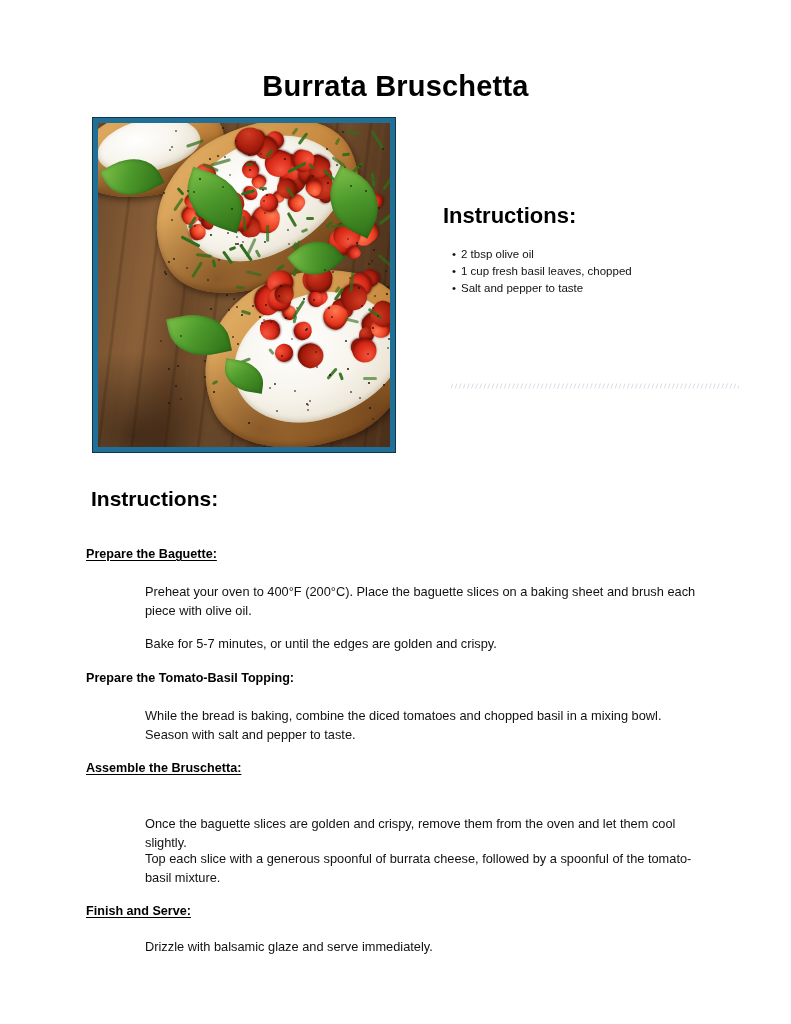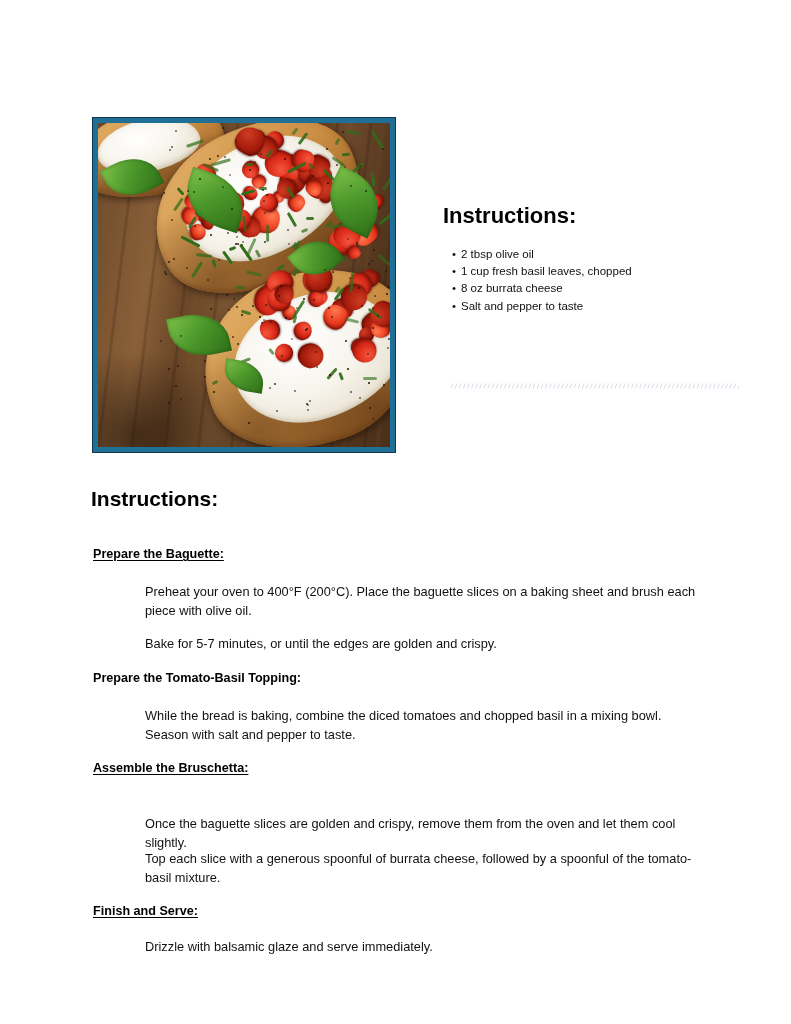--- a/index.html
+++ b/index.html
@@ -191,21 +191,21 @@
   .instructions-heading {
     position: absolute;
     left: 91px;
     top: 487px;
     font-size: 21px;
     font-weight: bold;
   }
 
   .sec-head {
     position: absolute;
-    left: 93px;
+    left: 86px;
     font-size: 12.6px;
     font-weight: bold;
     color: #000;
   }
   .sec-head.underlined {
     text-decoration: underline;
     text-underline-offset: 2px;
   }
   .body-par {
     position: absolute;
@@ -214,20 +214,21 @@
     font-size: 12.8px;
     line-height: 18.6px;
     color: #111;
   }
 </style>
 </head>
 <body>
 
 <div class="page">
 
+  <div class="doc-title">Burrata Bruschetta</div>
 
   <div class="photo-frame">
     <div class="photo">
       <div class="wood-grain"></div>
       <div class="wood-dark-edge"></div>
       <div id="food-layer">
           <div class="slice" style="left: -22px; top: -14px; width: 150px; height: 86px; transform: rotate(-12deg);">
             <div class="crust-char"></div>
             <div class="cheese" style="left: 22px; top: 10px; width: 104px; height: 52px;"></div>
           </div>
@@ -522,21 +523,20 @@
           <div class="pepper" style="left: 77.0653px; top: 7.34111px; width: 2px; height: 2px; opacity: 0.65;"></div>
           <div class="pepper" style="left: 87.9497px; top: 144.43px; width: 2px; height: 2px; opacity: 0.62;"></div>
         </div>
     </div>
   </div>
 
   <div class="ingredients-heading">Instructions:</div>
   <ul class="ingredients-list" id="ingredients-list">
       <li><span class="ing-bullet">•</span><span>2 tbsp olive oil</span></li>
       <li><span class="ing-bullet">•</span><span>1 cup fresh basil leaves, chopped</span></li>
-      <li><span class="ing-bullet">•</span><span>8 oz burrata cheese</span></li>
       <li><span class="ing-bullet">•</span><span>Salt and pepper to taste</span></li>
     </ul>
 
   <svg class="squiggle" id="squiggle" viewBox="0 0 288 11" preserveAspectRatio="none" xmlns="http://www.w3.org/2000/svg">
       <path d="M0.0 7.5 L1.9 2.5 M4.1 7.5 L6.0 2.5 M8.2 7.5 L10.1 2.5 M12.3 7.5 L14.2 2.5 M16.4 7.5 L18.3 2.5 M20.5 7.5 L22.4 2.5 M24.6 7.5 L26.5 2.5 M28.7 7.5 L30.6 2.5 M32.8 7.5 L34.7 2.5 M36.9 7.5 L38.8 2.5 M41.0 7.5 L42.9 2.5 M45.1 7.5 L47.0 2.5 M49.2 7.5 L51.1 2.5 M53.3 7.5 L55.2 2.5 M57.4 7.5 L59.3 2.5 M61.5 7.5 L63.4 2.5 M65.6 7.5 L67.5 2.5 M69.7 7.5 L71.6 2.5 M73.8 7.5 L75.7 2.5 M77.9 7.5 L79.8 2.5 M82.0 7.5 L83.9 2.5 M86.1 7.5 L88.0 2.5 M90.2 7.5 L92.1 2.5 M94.3 7.5 L96.2 2.5 M98.4 7.5 L100.3 2.5 M102.5 7.5 L104.4 2.5 M106.6 7.5 L108.5 2.5 M110.7 7.5 L112.6 2.5 M114.8 7.5 L116.7 2.5 M118.9 7.5 L120.8 2.5 M123.0 7.5 L124.9 2.5 M127.1 7.5 L129.0 2.5 M131.2 7.5 L133.1 2.5 M135.3 7.5 L137.2 2.5 M139.4 7.5 L141.3 2.5 M143.5 7.5 L145.4 2.5 M147.6 7.5 L149.5 2.5 M151.7 7.5 L153.6 2.5 M155.8 7.5 L157.7 2.5 M159.9 7.5 L161.8 2.5 M164.0 7.5 L165.9 2.5 M168.1 7.5 L170.0 2.5 M172.2 7.5 L174.1 2.5 M176.3 7.5 L178.2 2.5 M180.4 7.5 L182.3 2.5 M184.5 7.5 L186.4 2.5 M188.6 7.5 L190.5 2.5 M192.7 7.5 L194.6 2.5 M196.8 7.5 L198.7 2.5 M200.9 7.5 L202.8 2.5 M205.0 7.5 L206.9 2.5 M209.1 7.5 L211.0 2.5 M213.2 7.5 L215.1 2.5 M217.3 7.5 L219.2 2.5 M221.4 7.5 L223.3 2.5 M225.5 7.5 L227.4 2.5 M229.6 7.5 L231.5 2.5 M233.7 7.5 L235.6 2.5 M237.8 7.5 L239.7 2.5 M241.9 7.5 L243.8 2.5 M246.0 7.5 L247.9 2.5 M250.1 7.5 L252.0 2.5 M254.2 7.5 L256.1 2.5 M258.3 7.5 L260.2 2.5 M262.4 7.5 L264.3 2.5 M266.5 7.5 L268.4 2.5 M270.6 7.5 L272.5 2.5 M274.7 7.5 L276.6 2.5 M278.8 7.5 L280.7 2.5 M282.9 7.5 L284.8 2.5 M287.0 7.5 L288.9 2.5 " stroke="#b9bfd0" stroke-width="1" fill="none"></path>
     </svg>
 
   <div class="instructions-heading">Instructions:</div>
   <div id="instructions-body">
       <div class="sec-head underlined" style="top: 547px;">Prepare the Baguette:</div>

